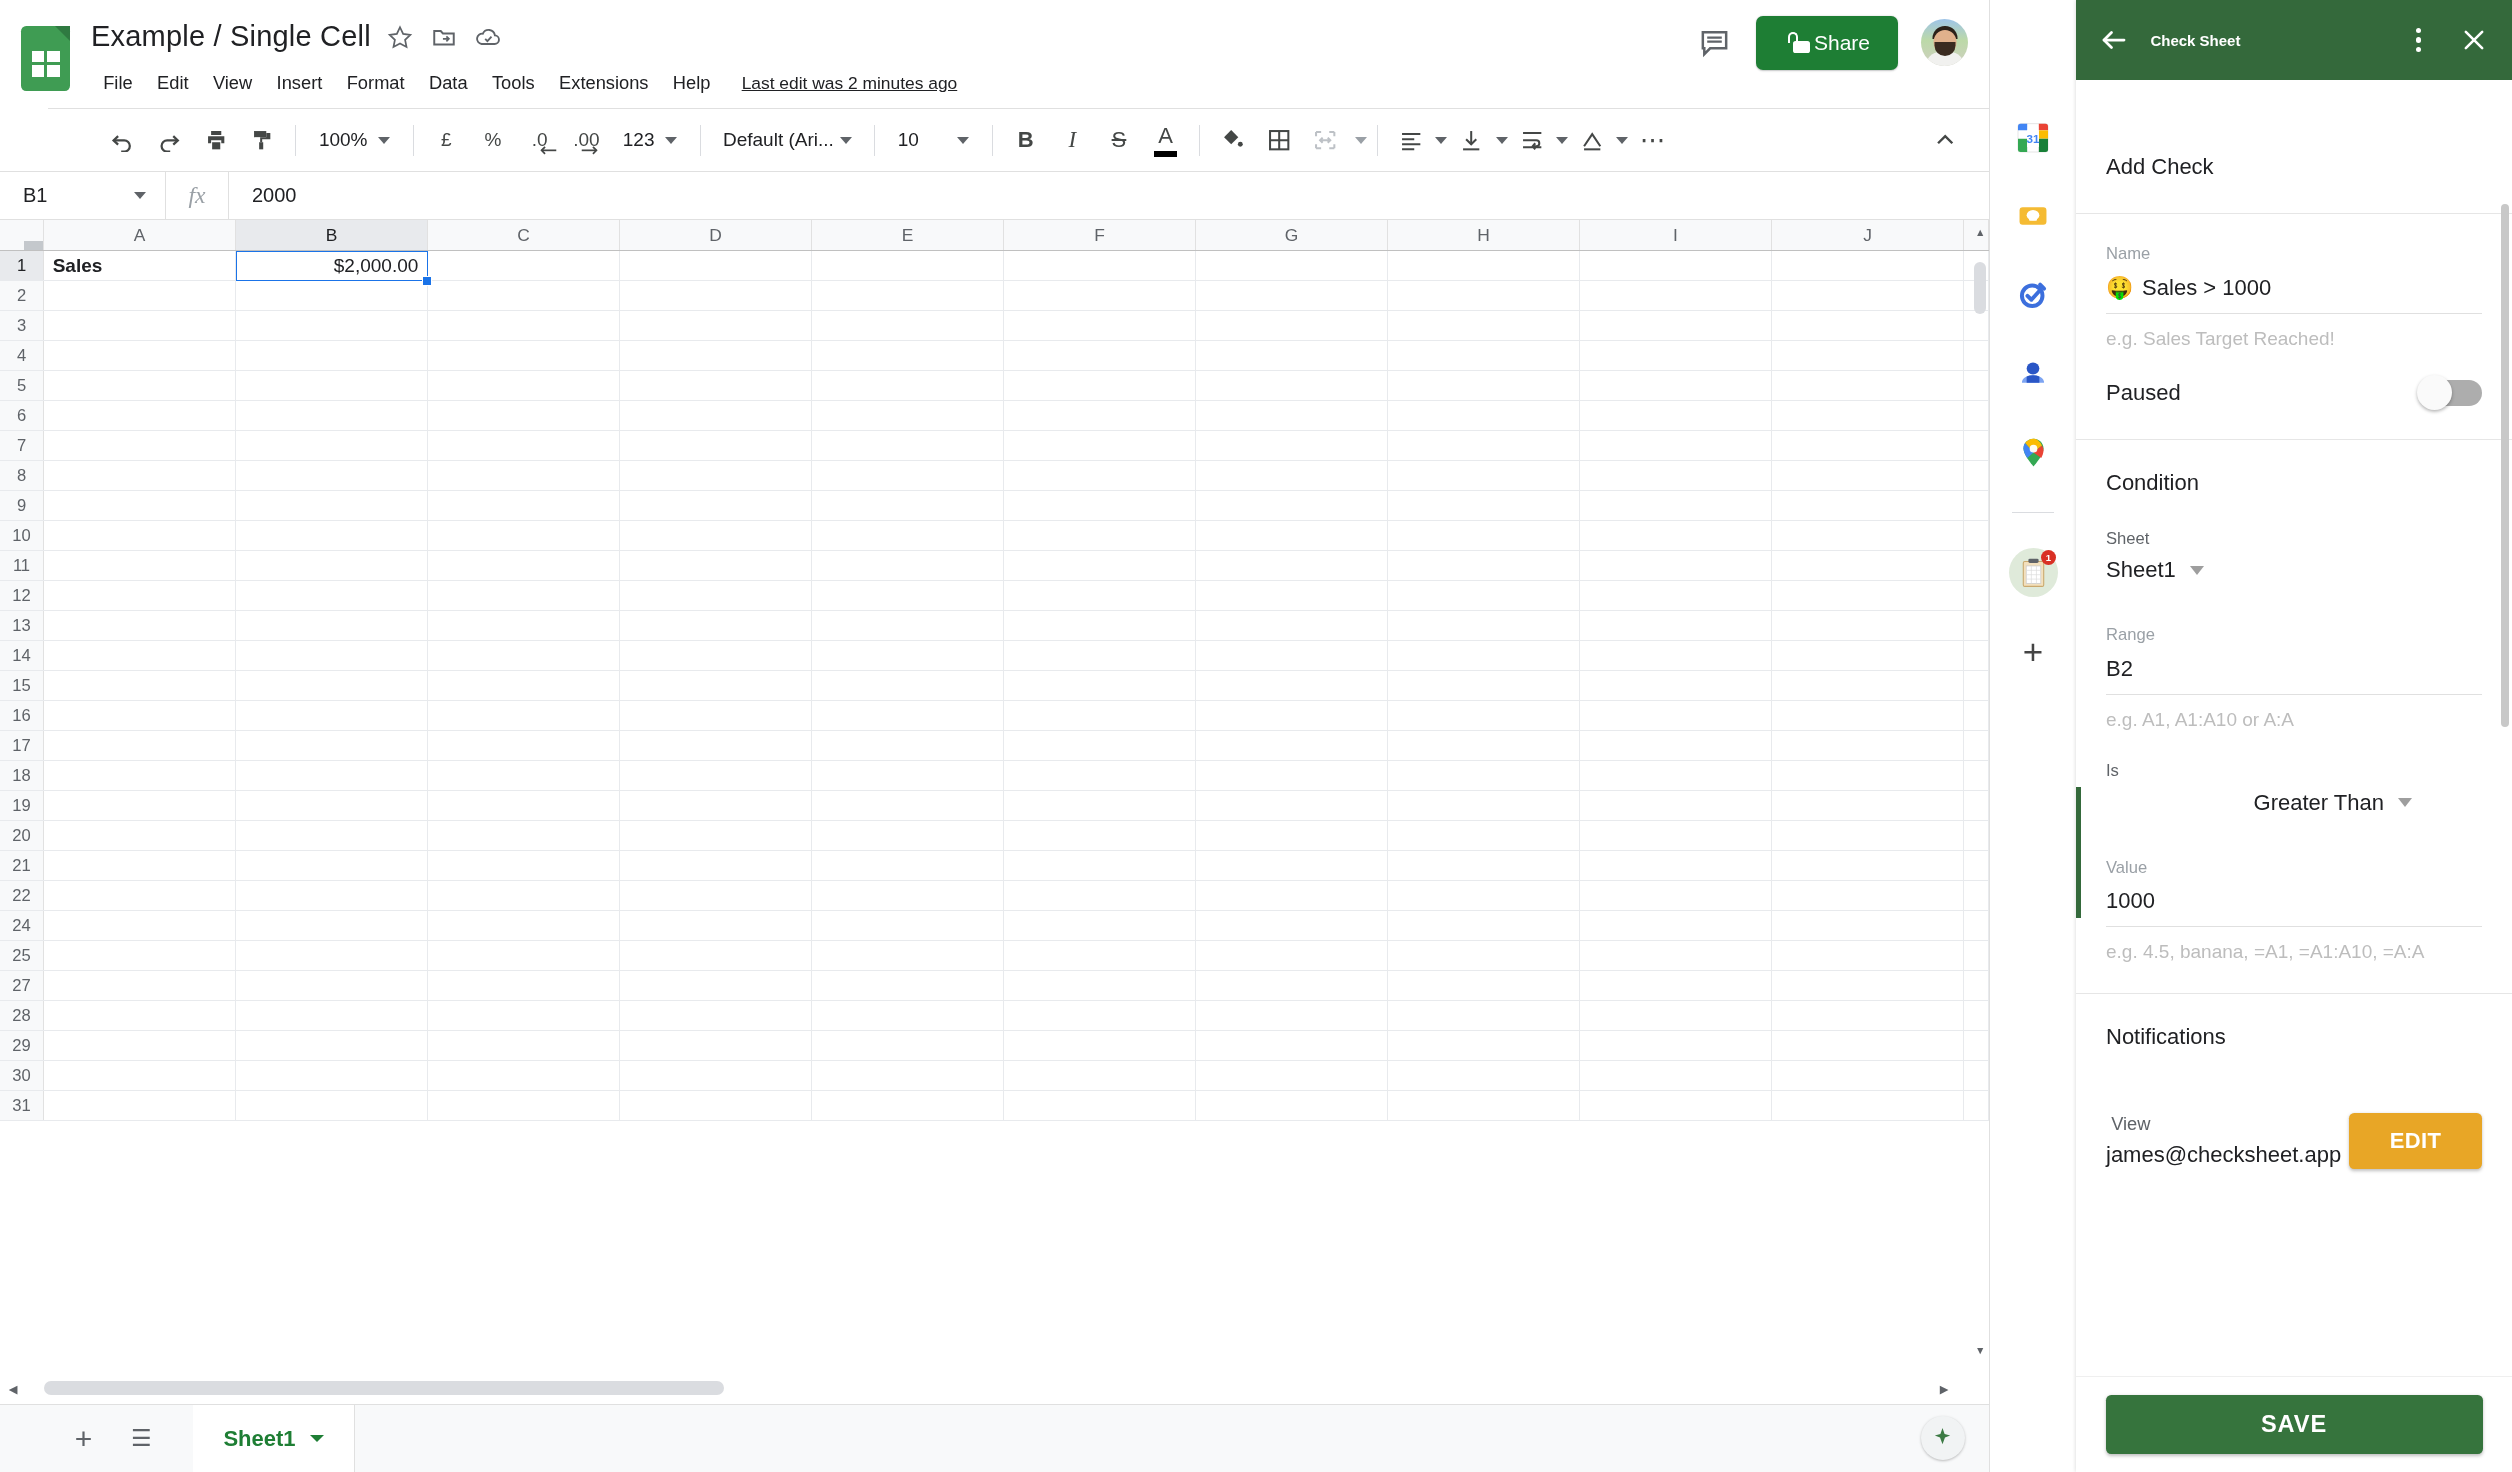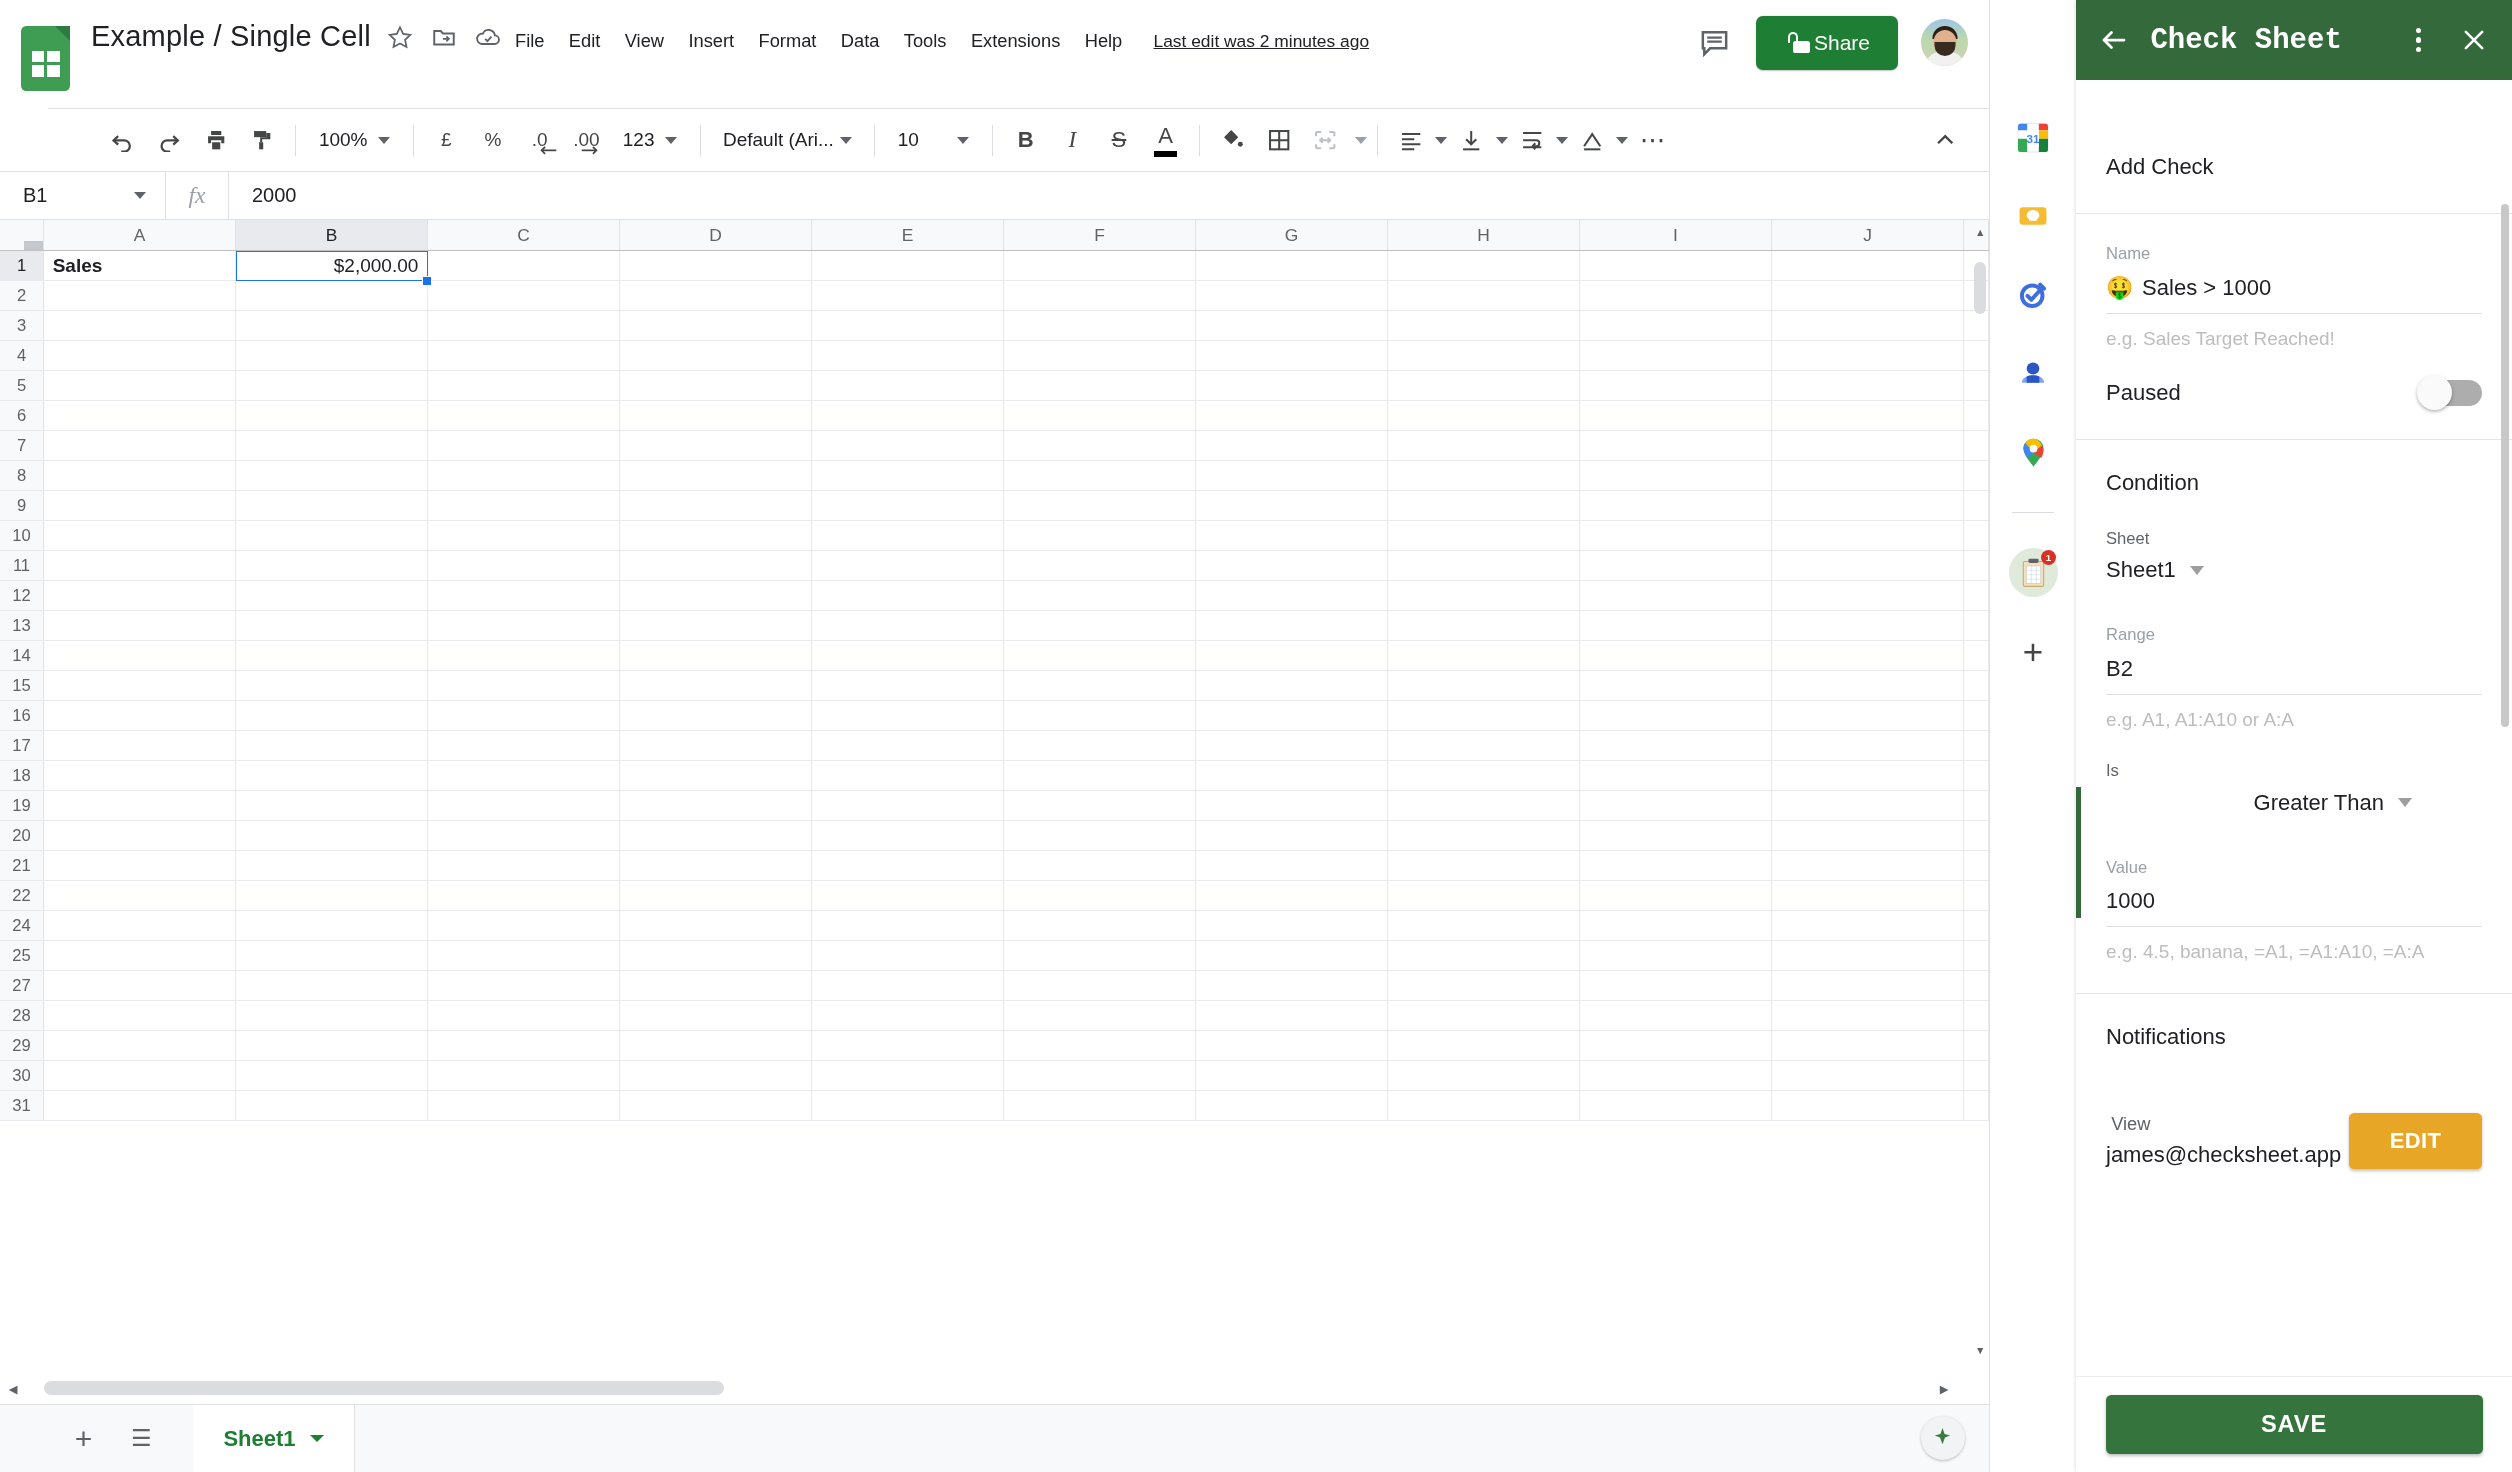--- a/index.html
+++ b/index.html
@@ -16,21 +16,21 @@
 
   
   .titlebar { height: 108px; display: flex; align-items: flex-start; padding: 15.7px 0 0 0; position: relative; }
   .logo-wrap { width: 91px; display: flex; justify-content: center; padding-top: 10.5px; }
   .logo { width: 49px; height: 65px; background: #3f9c53; border-radius: 5.2px; position: relative; }
   .logo:after { content:""; position:absolute; right:0; top:0; border-width:0 15.7px 15.7px 0;
                 border-style: solid; border-color: transparent #2f7a41 transparent transparent; }
   .logo .grid { position:absolute; left:10.5px; top:24.4px; width:28px; height:26px;
                 display:grid; grid-template-columns:1fr 1fr; grid-template-rows:1fr 1fr; gap:3.5px; }
   .logo .grid i { background:#fff; display:block; }
-  .title-col { display: flex; }
+  .title-col { display: flex; flex-direction: column; }
   .title-row { display: flex; align-items: center; gap: 14px; height: 42px; }
   .doc-title { font-size: 29px; color: #202124; letter-spacing: 0.2px; white-space: nowrap; }
   .ticon { width: 30px; height: 30px; display:flex; align-items:center; justify-content:center;
            color:#5f6368; }
   .ticon svg { display:block; }
   .menu-row { display: flex; align-items: center; gap: 0; margin-top: 8.7px; }
   .menu-item { font-size: 18.3px; color: #202124; padding: 6.1px 12.2px; border-radius: 3.5px; white-space: nowrap; }
   .lastedit { font-size: 17.4px; color: #202124; text-decoration: underline; margin-left: 19px; white-space:nowrap;}
   .tb-right { position: absolute; right: 21px; top: 15.7px; display:flex; align-items:center; gap: 23px; }
   .comment-ico { width:38px; height:38px; color:#5f6368; display:flex;align-items:center;justify-content:center;}
@@ -133,21 +133,21 @@
               border-radius:50%; position:relative; }
   .rail-ico.active { background:#dfeada; }
   .rail-div { width:42px; height:0.9px; background:#dadce0; margin:5.2px 0; }
   .plus { font-size:35px; color:#444; line-height:1; }
 
   
   .panel { width: 436px; height:1472px; background:#fff; display:flex; flex-direction:column;
            position:relative; box-shadow: -0.9px 0 3.5px rgba(0,0,0,.12); }
   .p-head { height:80px; background:#34693b; display:flex; align-items:center; padding:0 19px;
             color:#fff; gap:17.4px; }
-  .p-title { font-size:29px; font-weight:700; flex:1;font-family:Liberation Mono, monospace; }
+  .p-title { font-size:15px; font-weight:700; flex:1; }
   .p-ico { width:38px;height:38px;display:flex;align-items:center;justify-content:center;}
   .kebab { display:flex;flex-direction:column;gap:4.4px; }
   .kebab span{width:5.2px;height:5.2px;border-radius:50%;background:#fff;display:block;}
   .p-body { flex:1; overflow:hidden; position:relative;margin-top:44px; }
   .p-scrollthumb { position:absolute; left:0; top:663px; width:5.2px; height:131px; background:#34693b; border-radius:0;}
   .p-scrollbar-r { position:absolute; right:2.6px; top:80px; width:8.7px; height:523px; background:#c8c8c8; border-radius:5.2px;}
   .sect { padding: 0 30px; border-bottom:0.9px solid #e6e6e6; }
   .sect-title { font-size:22px; color:#202124; padding: 30px 0 33px 0; }
   .lbl { font-size:16.6px; color:#9aa0a6; margin-top:30px; }
   .lbl-d { font-size:16.6px; color:#5f6368; margin-top:30px; }

